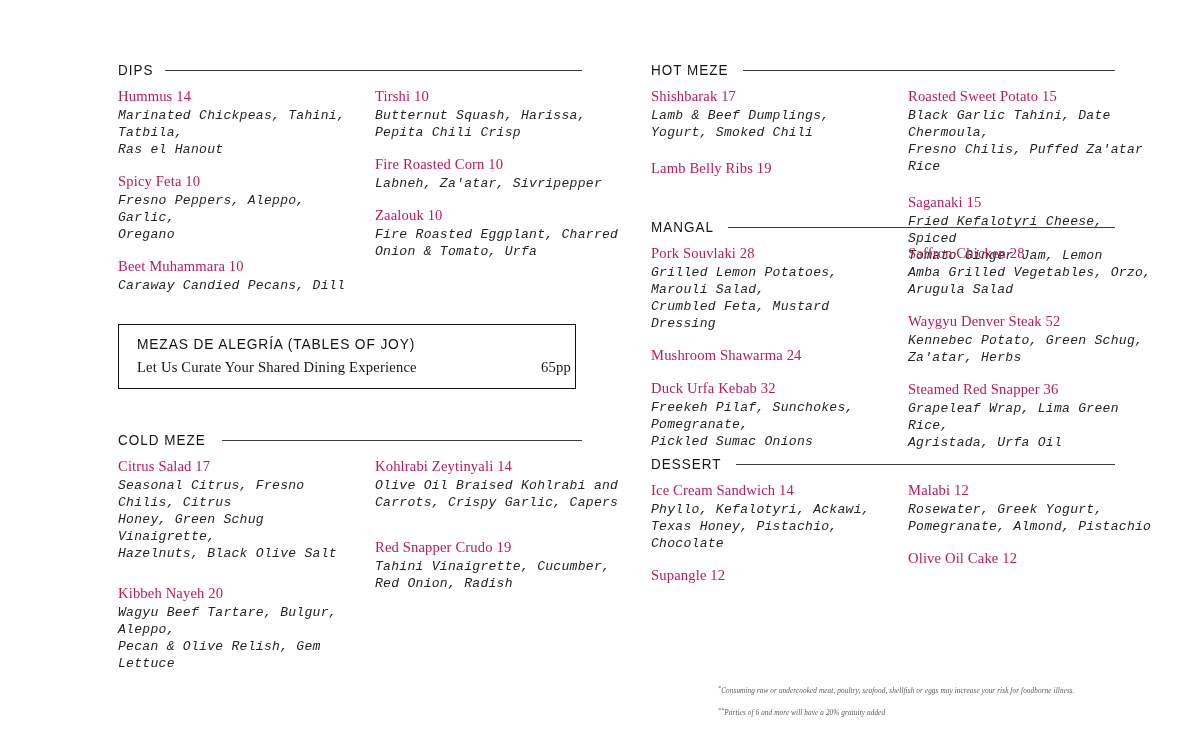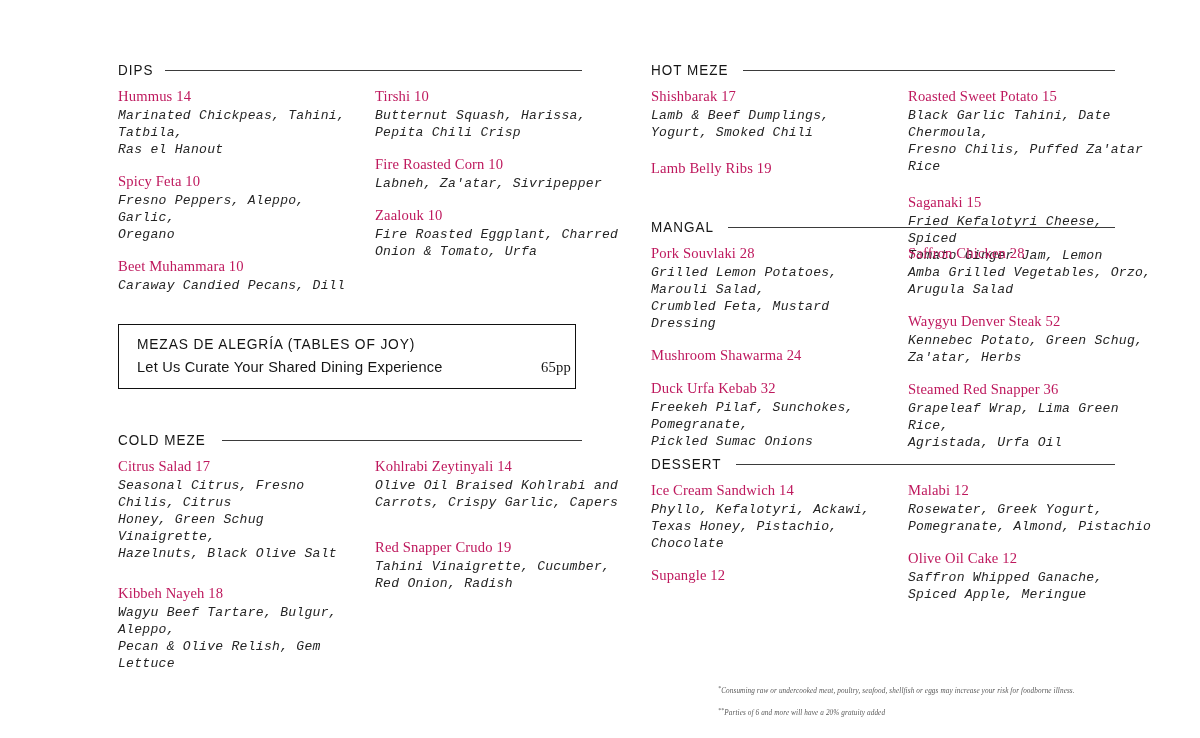--- a/index.html
+++ b/index.html
@@ -111,21 +111,21 @@
     transform-origin: left center;
     white-space: nowrap;
   }
   .feature-row {
     display: flex;
     justify-content: space-between;
     align-items: baseline;
     margin-top: 7px;
   }
   .feature-desc {
-    font-family: Liberation Sans, sans-serif;
+    font-family: Liberation Serif, serif;
     font-size: 14.6px;
     letter-spacing: 0.2px;
     color: #151515;
   }
   .feature-price {
     font-family: "Liberation Serif", "DejaVu Serif", serif;
     font-size: 14.6px;
     letter-spacing: 0.2px;
     color: #151515;
   }
@@ -210,21 +210,21 @@
         <div class="section-title">COLD MEZE</div>
         <div class="section-rule"></div>
       </div>
       <div class="cols">
         <div class="col">
           <div class="item">
             <div class="item-name">Citrus Salad 17</div>
             <div class="item-desc">Seasonal Citrus, Fresno Chilis, Citrus<br>Honey, Green Schug Vinaigrette,<br>Hazelnuts, Black Olive Salt</div>
           </div>
           <div class="item" style="margin-top:22px;">
-            <div class="item-name">Kibbeh Nayeh 18</div>
+            <div class="item-name">Kibbeh Nayeh 20</div>
             <div class="item-desc">Wagyu Beef Tartare, Bulgur, Aleppo,<br>Pecan &amp; Olive Relish, Gem Lettuce</div>
           </div>
         </div>
         <div class="col col-right">
           <div class="item">
             <div class="item-name">Kohlrabi Zeytinyali 14</div>
             <div class="item-desc">Olive Oil Braised Kohlrabi and<br>Carrots, Crispy Garlic, Capers</div>
           </div>
           <div class="item" style="margin-top:27px;">
             <div class="item-name">Red Snapper Crudo 19</div>
@@ -319,21 +319,20 @@
             <div class="item-name">Supangle 12</div>
           </div>
         </div>
         <div class="col col-right">
           <div class="item">
             <div class="item-name">Malabi 12</div>
             <div class="item-desc">Rosewater, Greek Yogurt,<br>Pomegranate, Almond, Pistachio</div>
           </div>
           <div class="item">
             <div class="item-name">Olive Oil Cake 12</div>
-            <div class="item-desc">Saffron Whipped Ganache,<br>Spiced Apple, Meringue</div>
           </div>
         </div>
       </div>
     </div>
   </div>
 
   <div class="footnotes">
     <div class="footnote"><sup>*</sup><span>Consuming raw or undercooked meat, poultry, seafood, shellfish or eggs may increase your risk for foodborne illness.</span></div>
     <div class="footnote"><sup>**</sup><span>Parties of 6 and more will have a 20% gratuity added</span></div>
   </div>

